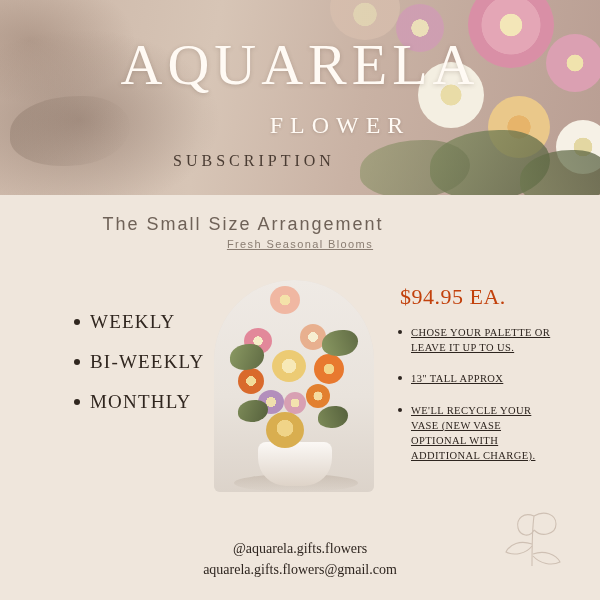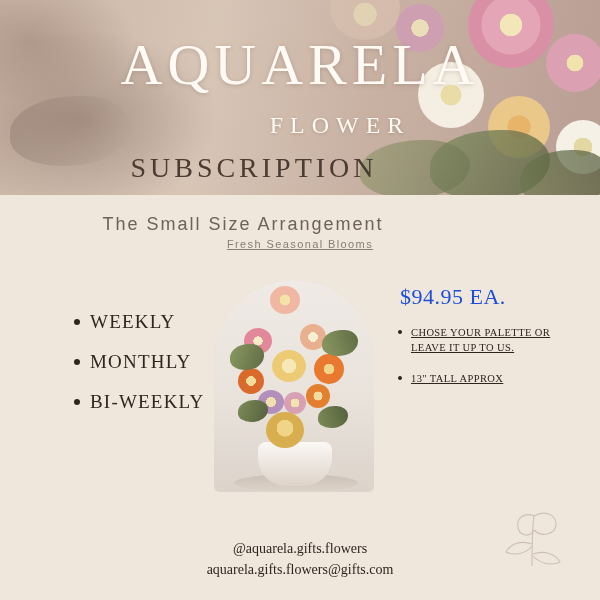--- a/index.html
+++ b/index.html
@@ -76,21 +76,21 @@
     text-shadow: 0 1px 3px rgba(90,70,60,0.25);
     padding-left: 40px;
   }
   .title-sub2 {
     position: absolute;
     left: 0;
     top: 152px;
     width: 508px;
     text-align: center;
     font-family: "Liberation Serif", serif;
-    font-size: 28px;
+    font-size: 16px;
     letter-spacing: 4px;
     color: #4a3c33;
   }
 
   
   .arr-title {
     position: absolute;
     left: 0;
     top: 214px;
     width: 486px;
@@ -178,21 +178,21 @@
   }
 
   
   .price {
     position: absolute;
     left: 400px;
     top: 284px;
     font-family: "Liberation Serif", serif;
     font-size: 22px;
     letter-spacing: 0.5px;
-    color: #1d4ed8;
+    color: #c2410c;
   }
   .details {
     position: absolute;
     left: 398px;
     top: 325px;
     width: 160px;
     margin: 0;
     padding: 0;
     list-style: none;
   }
@@ -266,22 +266,22 @@
     <div class="title-sub1">FLOWER</div>
   </div>
 
   <div class="title-sub2">SUBSCRIPTION</div>
 
   <div class="arr-title">The  Small Size Arrangement</div>
   <div class="arr-sub">Fresh Seasonal Blooms</div>
 
   <ul class="freq-list">
     <li>WEEKLY</li>
+    <li>BI-WEEKLY</li>
     <li>MONTHLY</li>
-    <li>BI-WEEKLY</li>
   </ul>
 
   <div class="arch">
     <div class="arch-inner"></div>
     <div class="table-shadow"></div>
     <div class="vase"></div>
 
     <div class="bloom" style="left:56px; top:6px; width:30px; height:28px; background:radial-gradient(circle at 50% 50%, #f4e2a9 0 26%, #f0b7a2 27% 100%);"></div>
     <div class="bloom" style="left:30px; top:48px; width:28px; height:26px; background:radial-gradient(circle at 50% 50%, #f6edc8 0 24%, #e2889a 25% 100%);"></div>
     <div class="bloom" style="left:86px; top:44px; width:26px; height:26px; background:radial-gradient(circle at 50% 50%, #f7efd2 0 26%, #e8b08f 27% 100%);"></div>
@@ -295,25 +295,26 @@
     <div class="leafy" style="left:16px; top:64px; width:34px; height:26px; background:linear-gradient(110deg,#8b9a63,#5f6a43);"></div>
     <div class="leafy" style="left:108px; top:50px; width:36px; height:26px; background:linear-gradient(70deg,#8b9a63,#5f6a43);"></div>
     <div class="leafy" style="left:24px; top:120px; width:30px; height:22px; background:linear-gradient(110deg,#7d8b58,#55603c);"></div>
     <div class="leafy" style="left:104px; top:126px; width:30px; height:22px; background:linear-gradient(70deg,#7d8b58,#55603c);"></div>
   </div>
 
   <div class="price">$94.95 EA.</div>
   <ul class="details">
     <li>CHOSE YOUR PALETTE OR LEAVE IT UP TO US.</li>
     <li>13" TALL APPROX</li>
+    <li>WE'LL RECYCLE YOUR VASE (NEW VASE OPTIONAL WITH ADDITIONAL CHARGE).</li>
   </ul>
 
   <div class="footer">
     <div>@aquarela.gifts.flowers</div>
-    <div>aquarela.gifts.flowers@gifts.com</div>
+    <div>aquarela.gifts.flowers@gmail.com</div>
   </div>
 
   <svg class="corner-flower" viewBox="0 0 90 80">
     <g fill="none" stroke="#b4a192" stroke-width="1.1">
       <path d="M46 72 C46 52, 46 36, 48 22"></path>
       <path d="M48 22 C38 18, 30 24, 32 34 C34 42, 44 44, 48 36"></path>
       <path d="M48 22 C58 16, 70 20, 70 30 C70 40, 56 44, 48 36"></path>
       <path d="M46 50 C34 46, 24 50, 20 58 C28 62, 40 60, 46 52"></path>
       <path d="M47 60 C58 56, 70 60, 74 68 C66 72, 54 70, 47 62"></path>
     </g>

